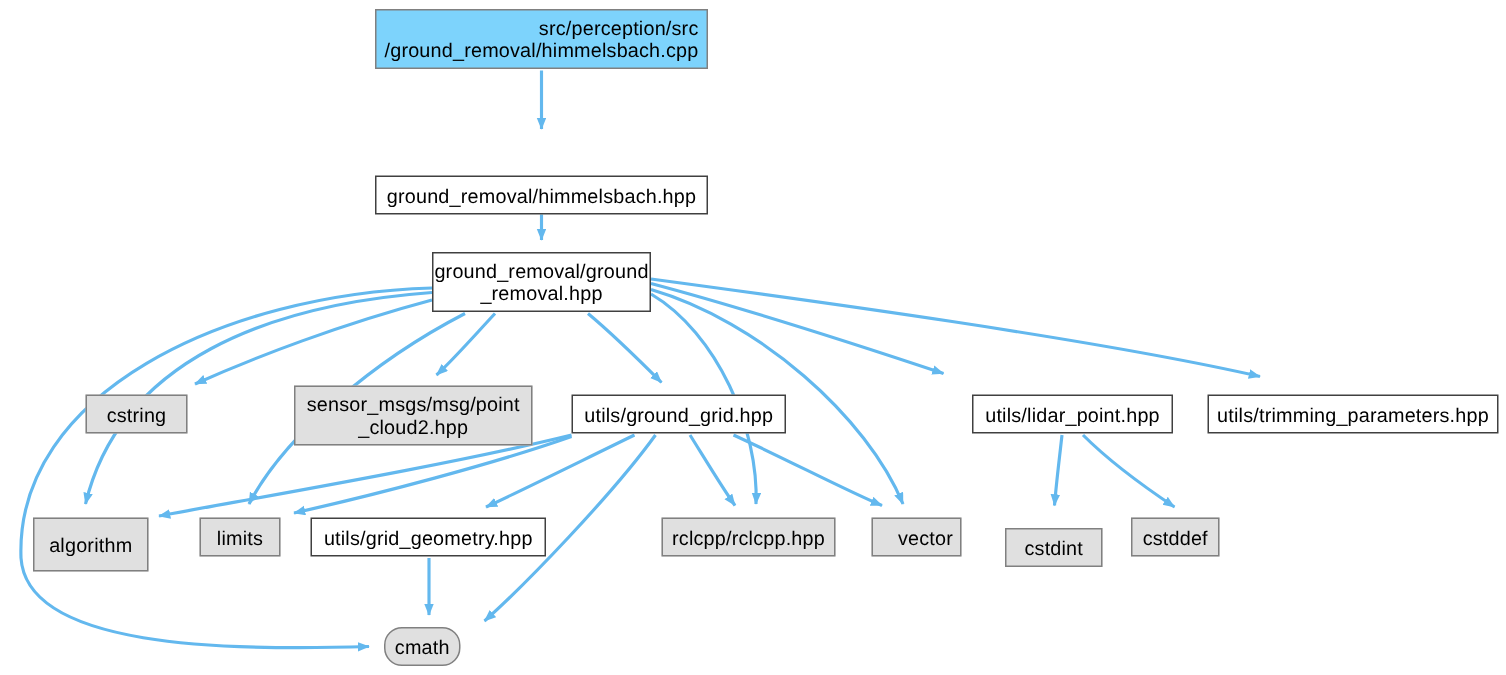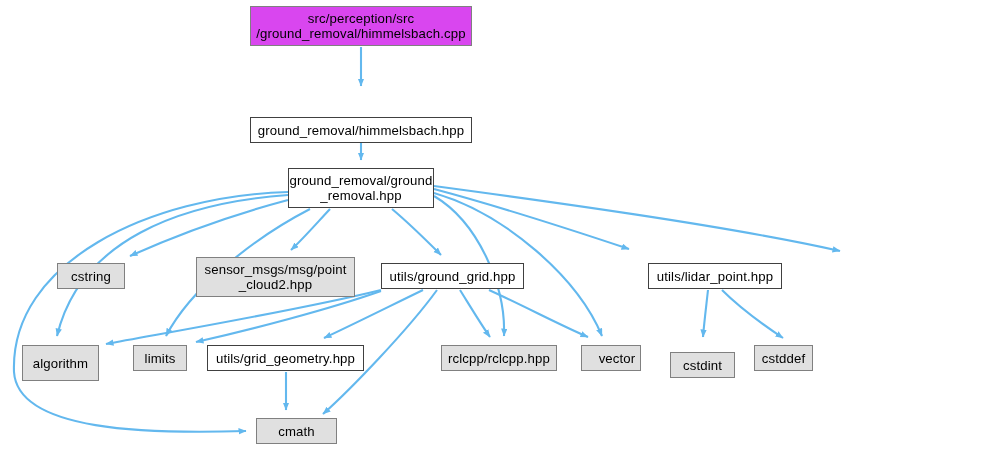--- a/index.html
+++ b/index.html
@@ -37,22 +37,23 @@
   }
   .node.gray {
     background: #e0e0e0;
     border: 1px solid #808080;
   }
   .node.white {
     background: #ffffff;
     border: 1px solid #404040;
   }
   .node.root {
-    background: #d946ef;
+    background: #7dd3fc;
     border: 1px solid #808080;
+    text-align: right;
   }
   .node-label {
     display: block;
     padding: 0 6px;
   }
 </style>
 </head>
 <body>
 
 <div id="canvas-wrap">
@@ -133,20 +134,23 @@
   </div>
 
   <div class="node white" style="left:648px; top:263px; width:134px; height:26px;">
     <span class="node-label">utils/lidar_point.hpp</span>
   </div>
 
   <div class="node white" style="left:381px; top:263px; width:143px; height:26px;">
     <span class="node-label">utils/ground_grid.hpp</span>
   </div>
 
+  <div class="node white" style="left:805px; top:263px; width:194px; height:26px;">
+    <span class="node-label">utils/trimming_parameters.hpp</span>
+  </div>
 
   <div class="node gray" style="left:22px; top:345px; width:77px; height:36px;align-items:center;">
     <span class="node-label">algorithm</span>
   </div>
 
   <div class="node gray" style="left:133px; top:345px; width:54px; height:26px;">
     <span class="node-label">limits</span>
   </div>
 
   <div class="node white" style="left:207px; top:345px; width:157px; height:26px;">
@@ -162,17 +166,17 @@
   </div>
 
   <div class="node gray" style="left:670px; top:352px; width:65px; height:26px;">
     <span class="node-label">cstdint</span>
   </div>
 
   <div class="node gray" style="left:754px; top:345px; width:59px; height:26px;">
     <span class="node-label">cstddef</span>
   </div>
 
-  <div class="node gray" style="left:256px; top:418px; width:81px; height:26px;">
+  <div class="node gray" style="left:256px; top:418px; width:51px; height:26px;border-radius:12px;">
     <span class="node-label">cmath</span>
   </div>
 
 </div>
 
 </body></html>

